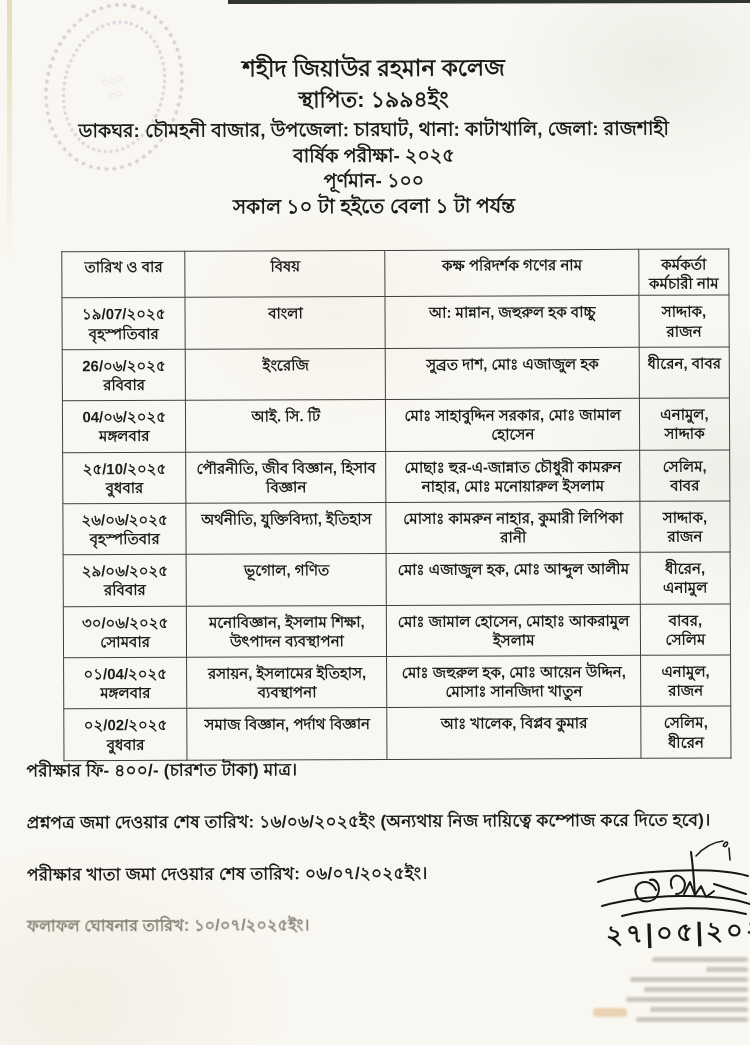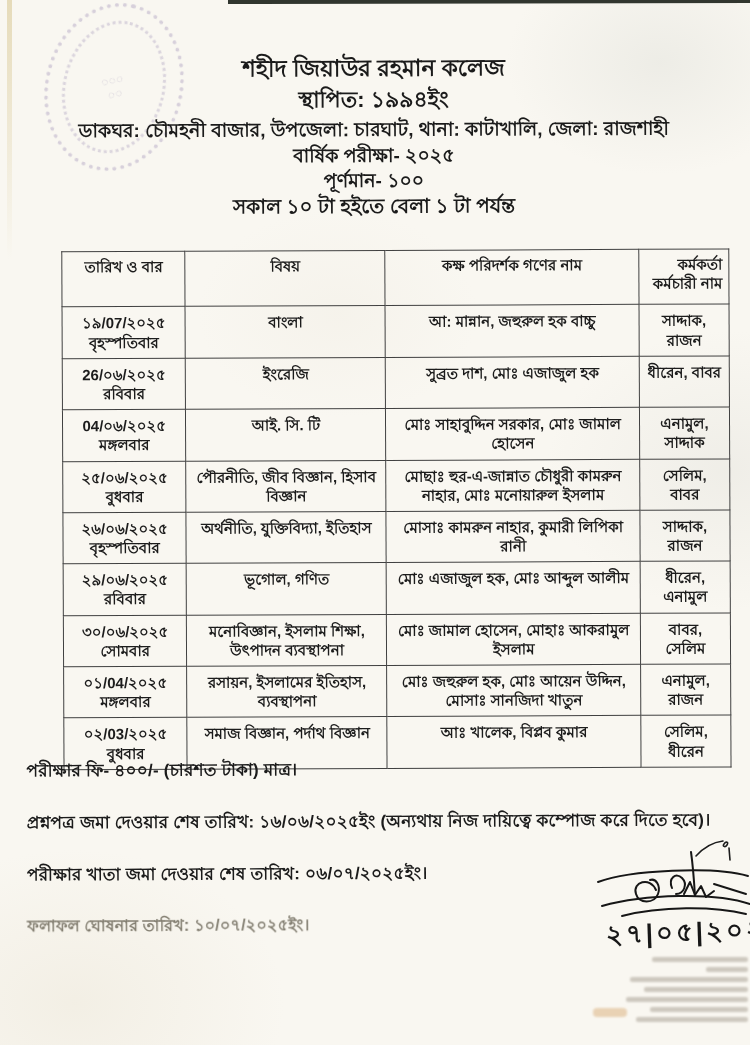--- a/index.html
+++ b/index.html
@@ -55,21 +55,21 @@
   table.sched {
     width:100%; border-collapse:collapse; table-layout:fixed;
     font-size:15px; font-weight:bold; color:#1c1c1c;
   }
   table.sched th, table.sched td {
     border:1.6px solid var(--table-border,#414141);
     padding:3px 6px; text-align:center; vertical-align:top;
     line-height:1.28; overflow:hidden;
   }
   table.sched th { font-weight:bold; padding-top:5px; padding-bottom:14px; }
-  table.sched th:last-child { padding-bottom:11px;text-align:right; }
+  table.sched th:last-child { padding-bottom:2px; }
   table.sched td { padding-top:6px; padding-bottom:6px; }
   .cell-line { display:block; }
 
   
   .notes { position:absolute; left:25px; top:756px; width:700px; font-weight:bold; font-size:17px; }
   .note { margin-bottom:24px; letter-spacing:.2px; }
   .note.faint { color:var(--faint-ink,#6f6a5c); filter:blur(.45px); opacity:.85; font-size:16px; }
 
   
   .sig-flourish { position:absolute; left:693px; top:838px; width:40px; height:26px; }
@@ -167,21 +167,21 @@
             </td>
             <td>
               <span class="cell-line">মোঃ সাহাবুদ্দিন সরকার, মোঃ জামাল হোসেন</span>
             </td>
             <td>
               <span class="cell-line">এনামুল, সাদ্দাক</span>
             </td>
           </tr>
           <tr>
             <td>
-              <span class="cell-line">২৫/০৬/২০২৫</span>
+              <span class="cell-line">২৫/10/২০২৫</span>
               <span class="cell-line">বুধবার</span>
             </td>
             <td>
               <span class="cell-line">পৌরনীতি, জীব বিজ্ঞান, হিসাব বিজ্ঞান</span>
             </td>
             <td>
               <span class="cell-line">মোছাঃ হুর-এ-জান্নাত চৌধুরী কামরুন নাহার, মোঃ মনোয়ারুল ইসলাম</span>
             </td>
             <td>
               <span class="cell-line">সেলিম, বাবর</span>
@@ -242,21 +242,21 @@
             </td>
             <td>
               <span class="cell-line">মোঃ জহুরুল হক, মোঃ আয়েন উদ্দিন, মোসাঃ সানজিদা খাতুন</span>
             </td>
             <td>
               <span class="cell-line">এনামুল, রাজন</span>
             </td>
           </tr>
           <tr>
             <td>
-              <span class="cell-line">০২/03/২০২৫</span>
+              <span class="cell-line">০২/02/২০২৫</span>
               <span class="cell-line">বুধবার</span>
             </td>
             <td>
               <span class="cell-line">সমাজ বিজ্ঞান, পর্দাথ বিজ্ঞান</span>
             </td>
             <td>
               <span class="cell-line">আঃ খালেক, বিপ্লব কুমার</span>
             </td>
             <td>
               <span class="cell-line">সেলিম, ধীরেন</span>

